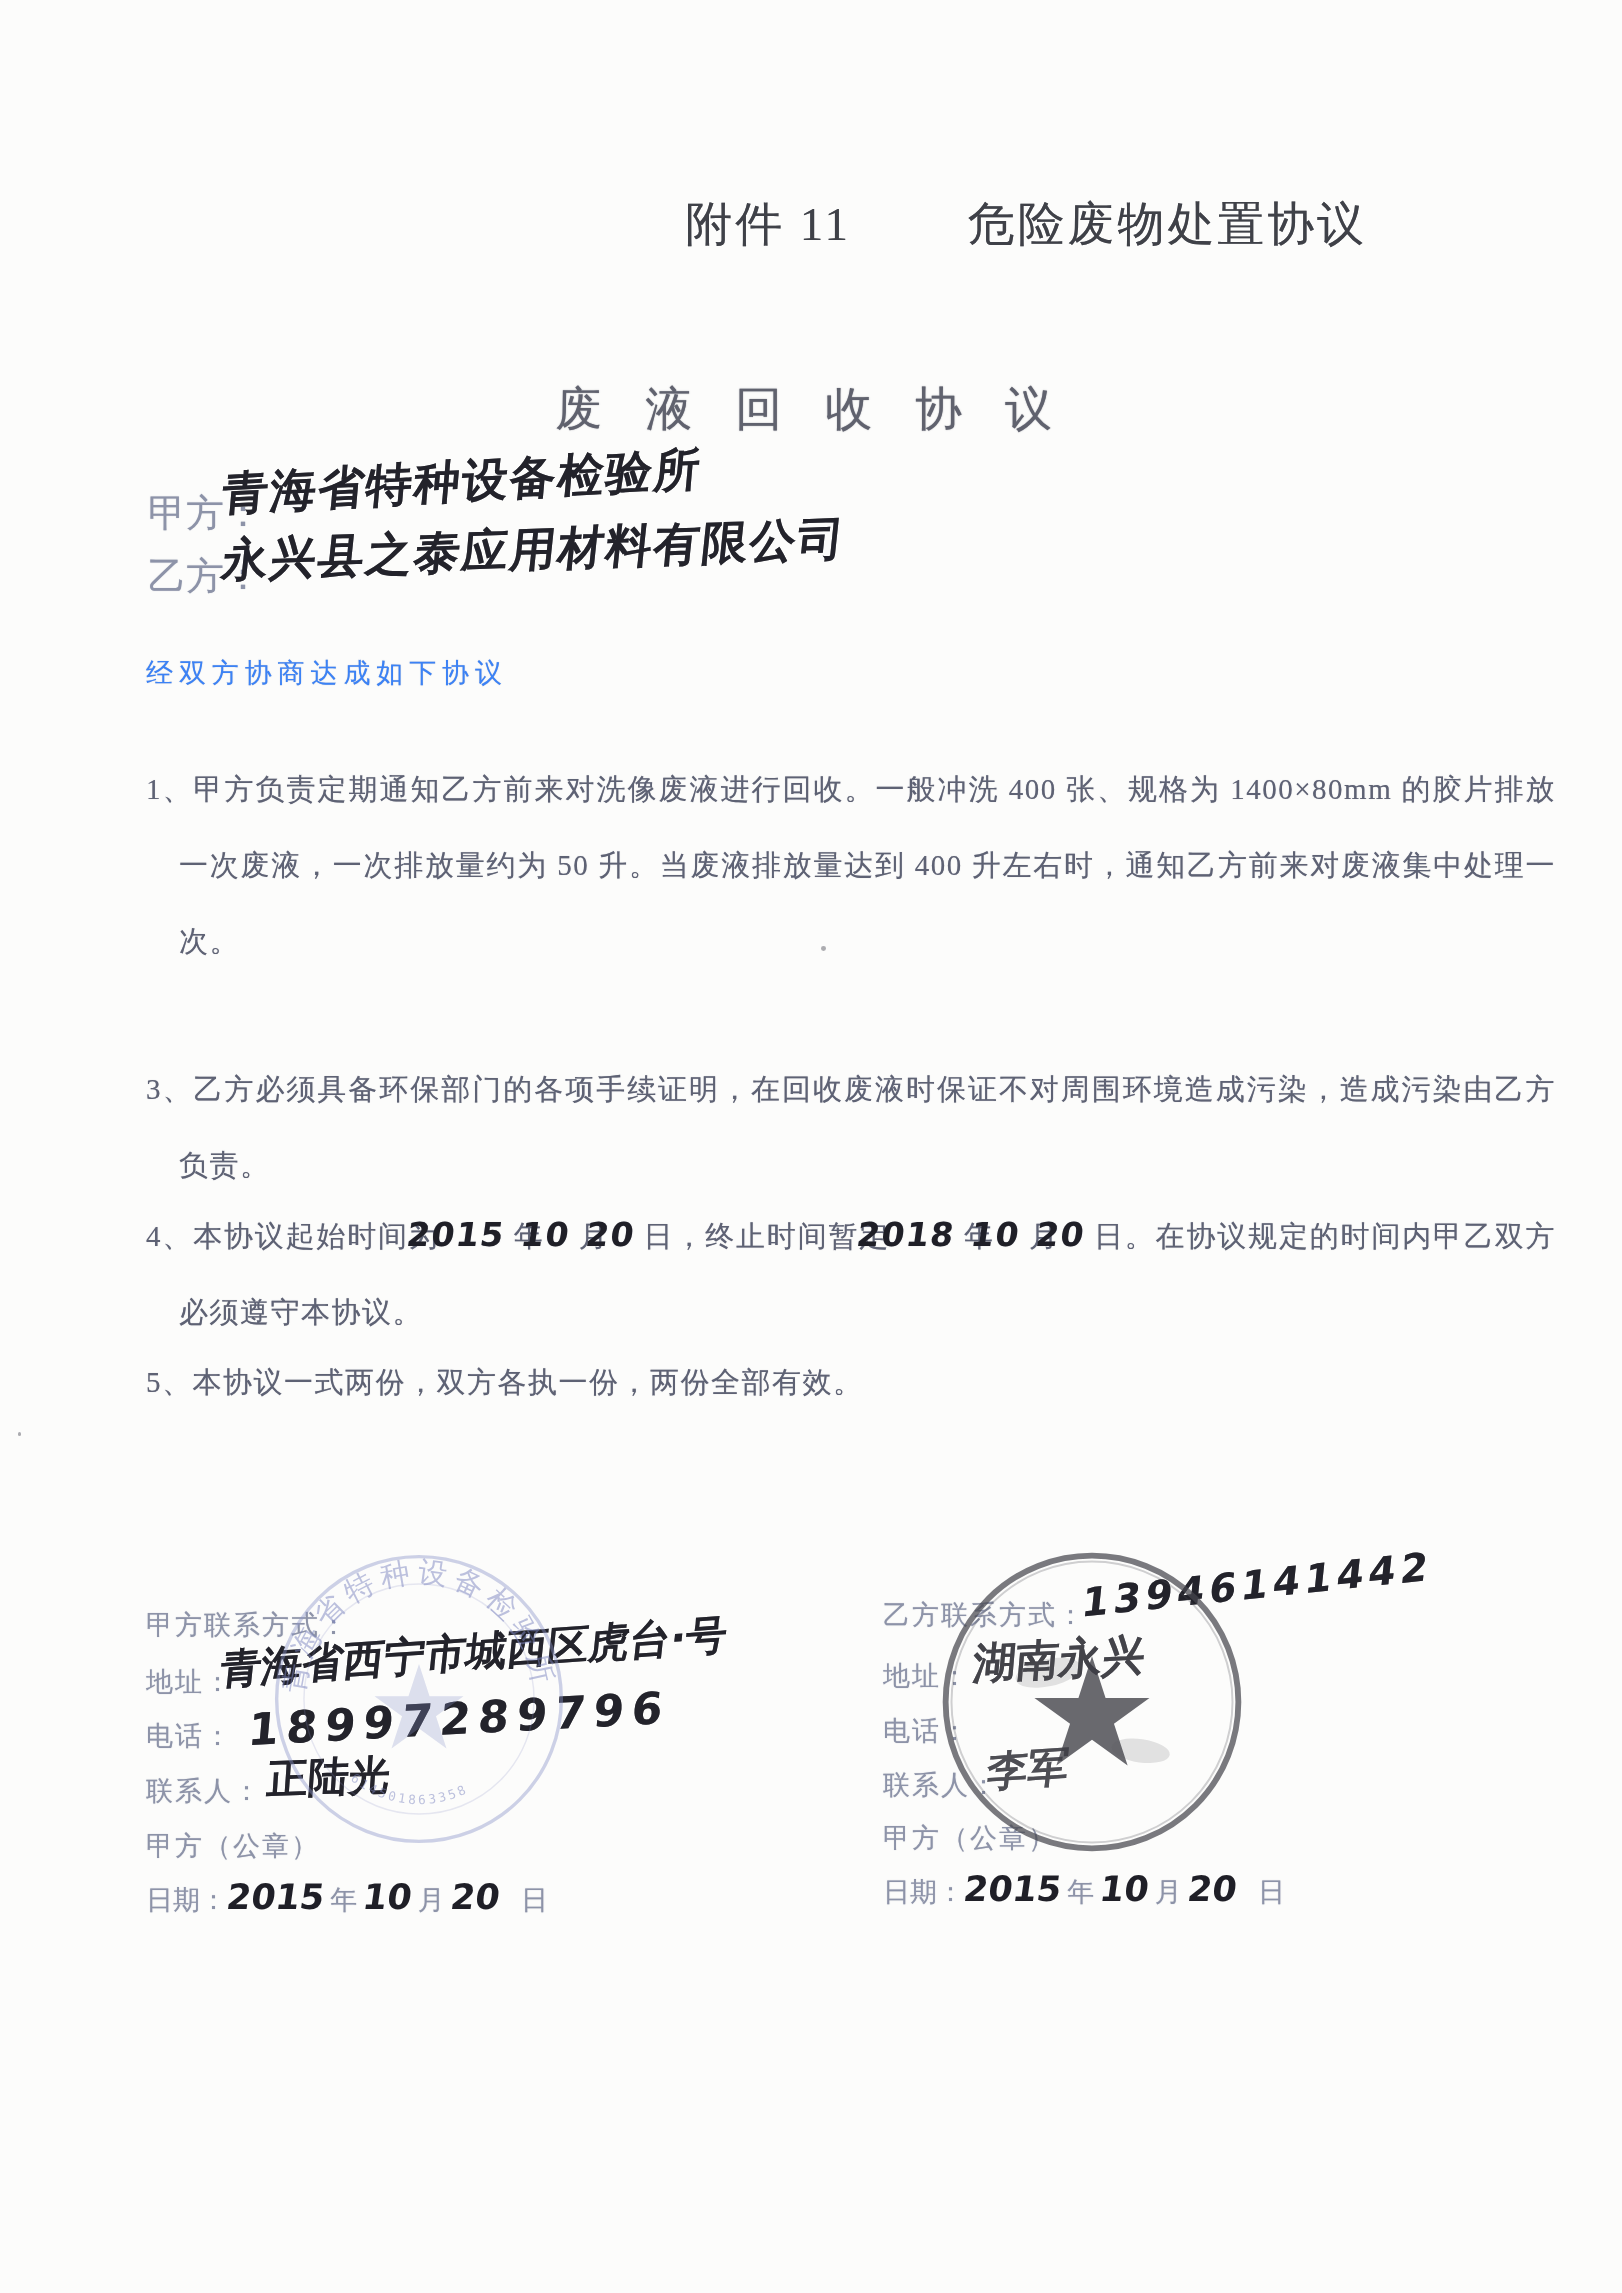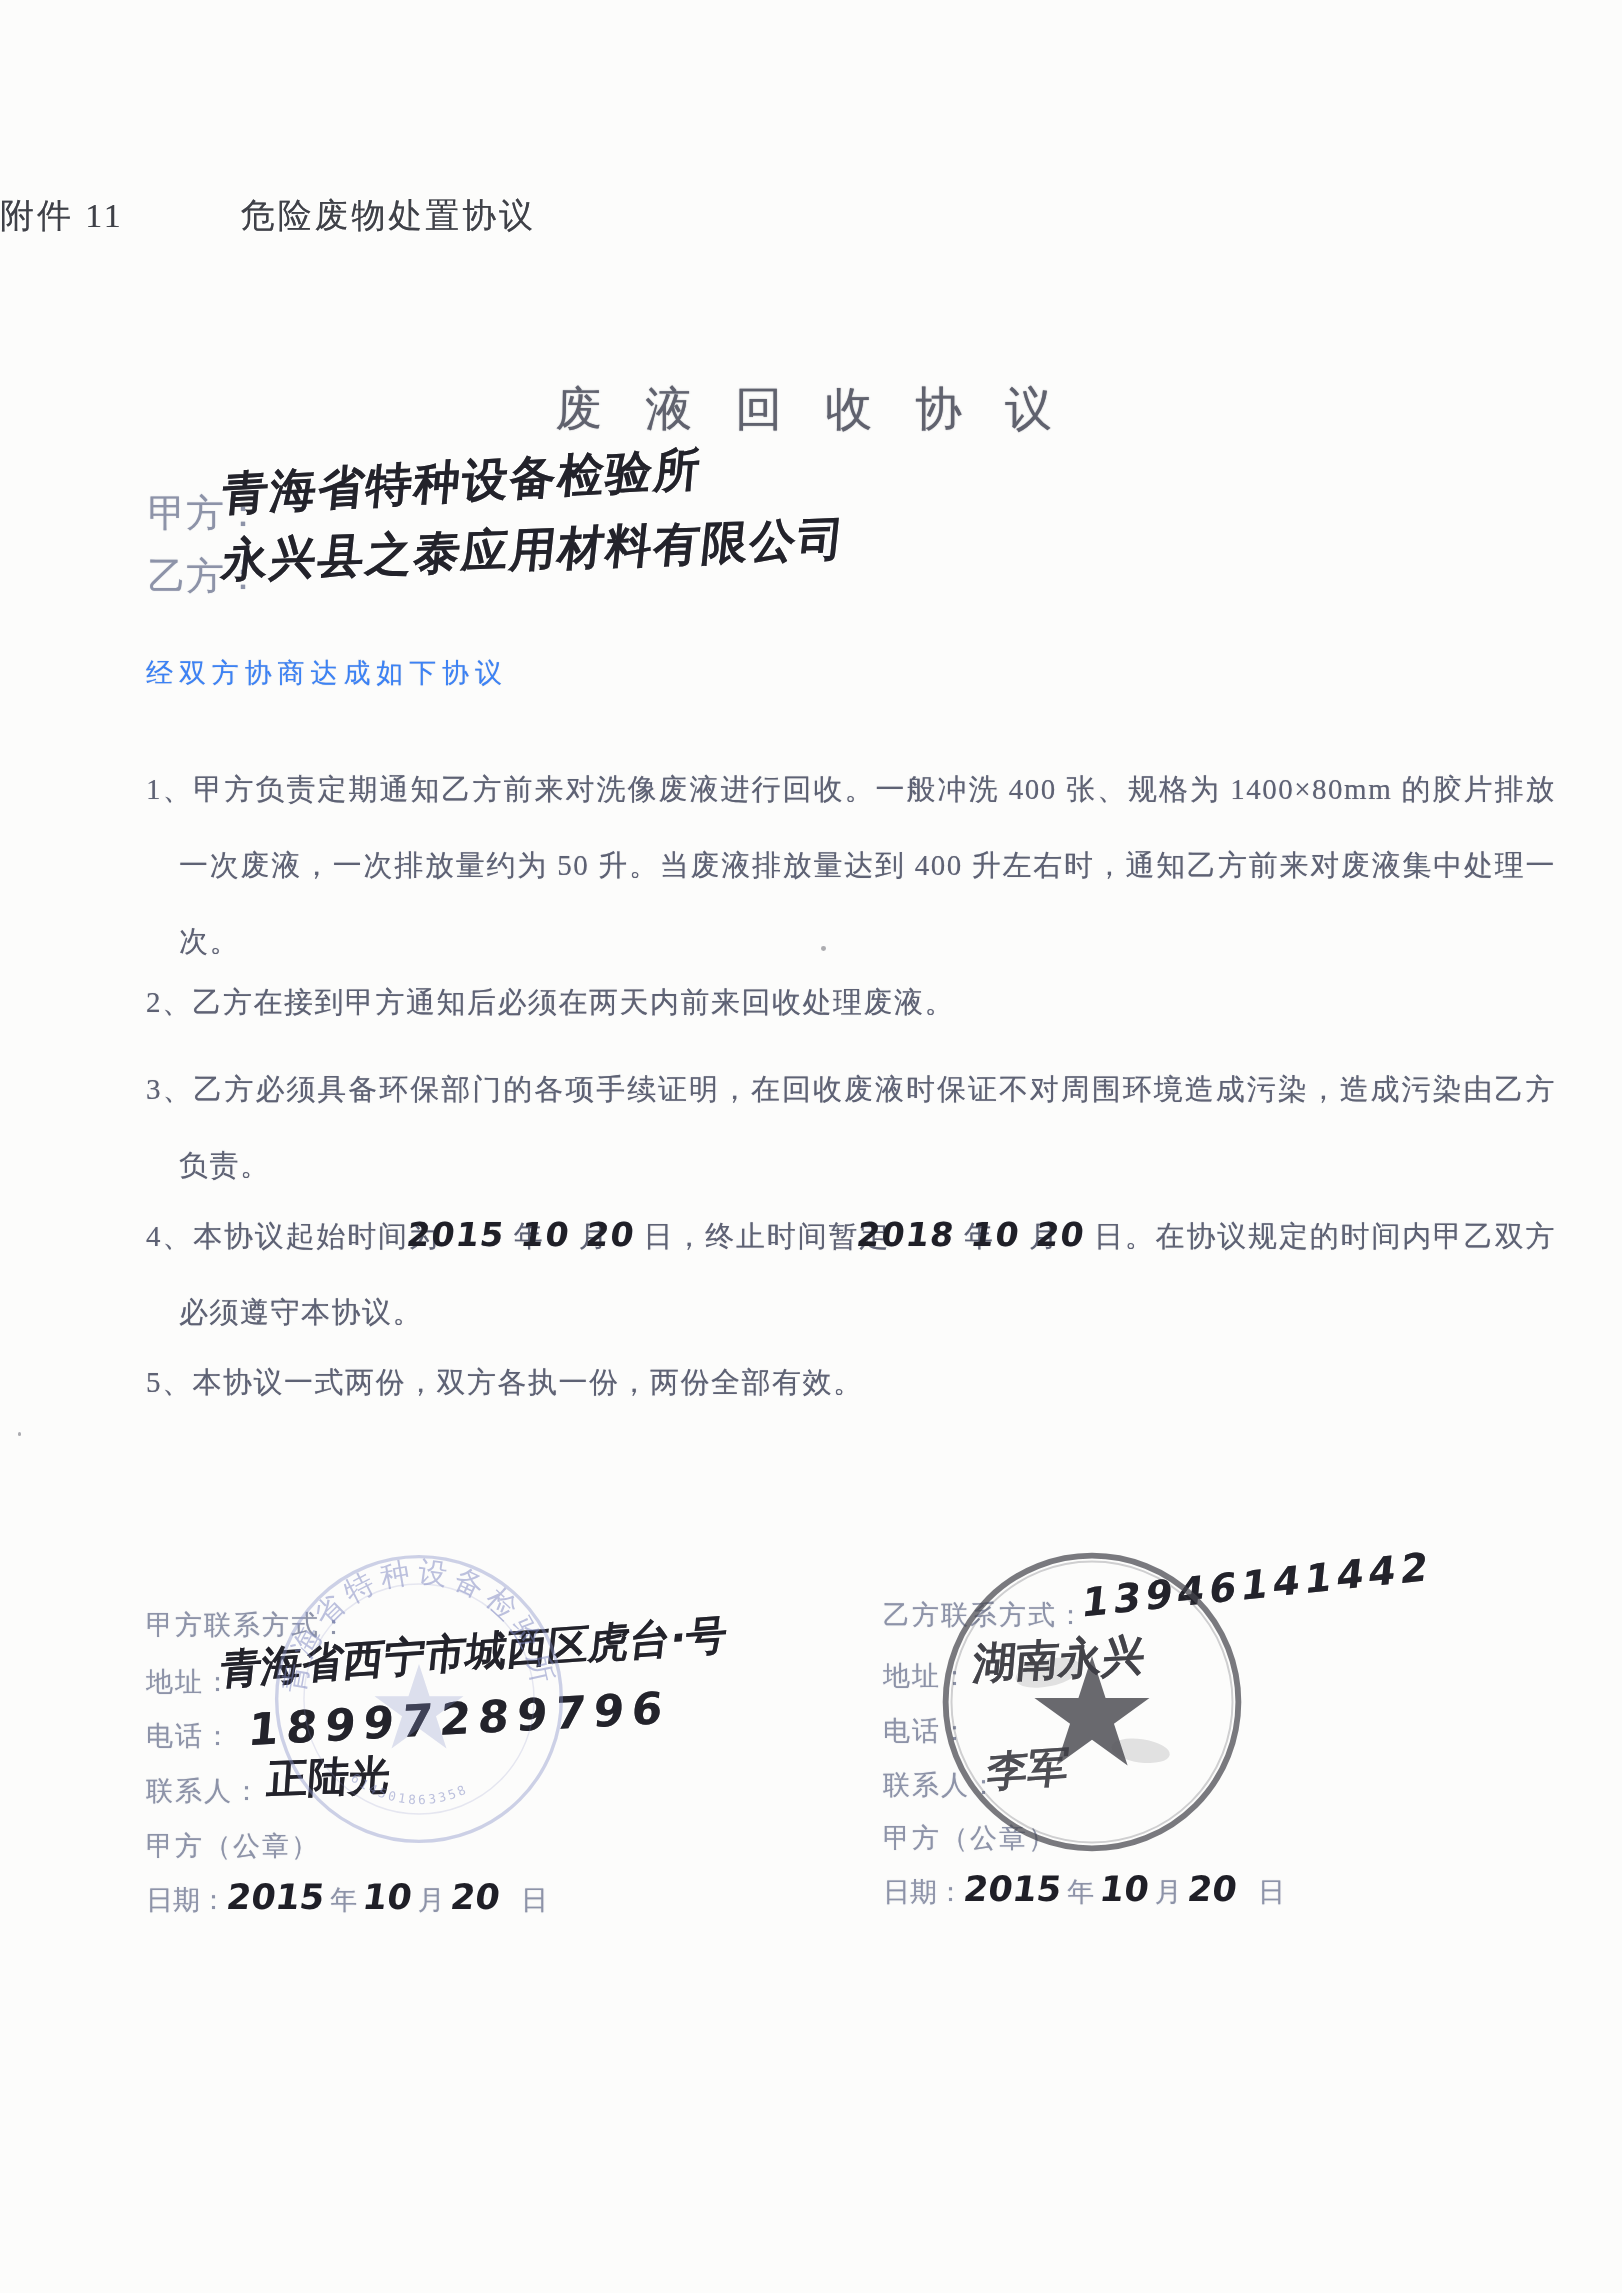--- a/index.html
+++ b/index.html
@@ -21,21 +21,21 @@
     color:#23232b;font-weight:600;
     display:inline-block;transform:rotate(-2deg) skewX(-6deg);
     text-shadow:0 0 0.5px rgba(35,35,43,.6);
     white-space:nowrap;
   }
   .hand-inline{
     font-family:"DejaVu Sans",sans-serif;color:#1f1f27;font-weight:700;
     display:inline-block;transform:skewX(-8deg);
     font-size:33px;line-height:0;
   }
-  #doc-header{top:193px;left:0;width:1367px;text-align:left;font-size:34px;letter-spacing:2.9px;}
+  #doc-header{top:193px;left:0;width:1367px;text-align:right;font-size:47px;letter-spacing:2.9px;}
   #doc-header .gap{display:inline-block;width:117px;}
   #doc-title{top:378px;left:0;width:1623px;text-align:center;font-size:47px;
     letter-spacing:15.6px;color:#60626e;text-shadow:0 0 1.2px rgba(96,98,110,.8);}
   .party-row{font-size:38px;}
   .party-hand{font-size:46px;letter-spacing:2px;}
   #preamble{top:655px;left:146px;font-size:27px;letter-spacing:5.9px;}
   .clause{
     left:146px;width:1377px;font-size:29px;line-height:76px;
     text-align:justify;padding-left:33px;text-indent:-33px;
     letter-spacing:1.5px;
@@ -58,21 +58,20 @@
 
   <div class="abs party-row label-faint" style="top:488px;left:148px;">甲方：</div>
   <div class="abs hand party-hand" style="top:451px;left:222px;transform:rotate(-3deg) skewX(-8deg);">青海省特种设备检验所</div>
 
   <div class="abs party-row label-faint" style="top:551px;left:148px;">乙方：</div>
   <div class="abs hand party-hand" style="top:519px;left:222px;transform:rotate(-2deg) skewX(-8deg);">永兴县之泰应用材料有限公司</div>
 
   <div class="abs print-faint" id="preamble">经双方协商达成如下协议</div>
 
   <div class="abs clause print" style="top:751px;">1、甲方负责定期通知乙方前来对洗像废液进行回收。一般冲洗 400 张、规格为 1400×80mm 的胶片排放一次废液，一次排放量约为 50 升。当废液排放量达到 400 升左右时，通知乙方前来对废液集中处理一次。</div>
-  <div class="abs clause print" style="top:964px;">2、乙方在接到甲方通知后必须在两天内前来回收处理废液。</div>
   <div class="abs clause print" style="top:1051px;">3、乙方必须具备环保部门的各项手续证明，在回收废液时保证不对周围环境造成污染，造成污染由乙方负责。</div>
 
   <div class="abs clause print" style="top:1198px;"><span>4、本协议起始时间为</span><span class="hand-inline">2015</span><span> 年 </span><span class="hand-inline">10</span><span> 月 </span><span class="hand-inline">20</span><span> 日，终止时间暂定</span><span class="hand-inline">2018</span><span> 年 </span><span class="hand-inline">10</span><span> 月 </span><span class="hand-inline">20</span><span> 日。在协议规定的时间内甲乙双方必须遵守本协议。</span></div>
 
   <div class="abs clause print" style="top:1344px;">5、本协议一式两份，双方各执一份，两份全部有效。</div>
 
   <div class="abs contact-label label-faint" style="top:1607px;left:146px;">甲方联系方式：</div>
 
   <div class="abs contact-label label-faint" style="top:1664px;left:146px;">地址：</div>
   <div class="abs hand" style="top:1625px;left:220px;font-size:41px;transform:rotate(-4deg) skewX(-10deg);">青海省西宁市城西区虎台·号</div>

